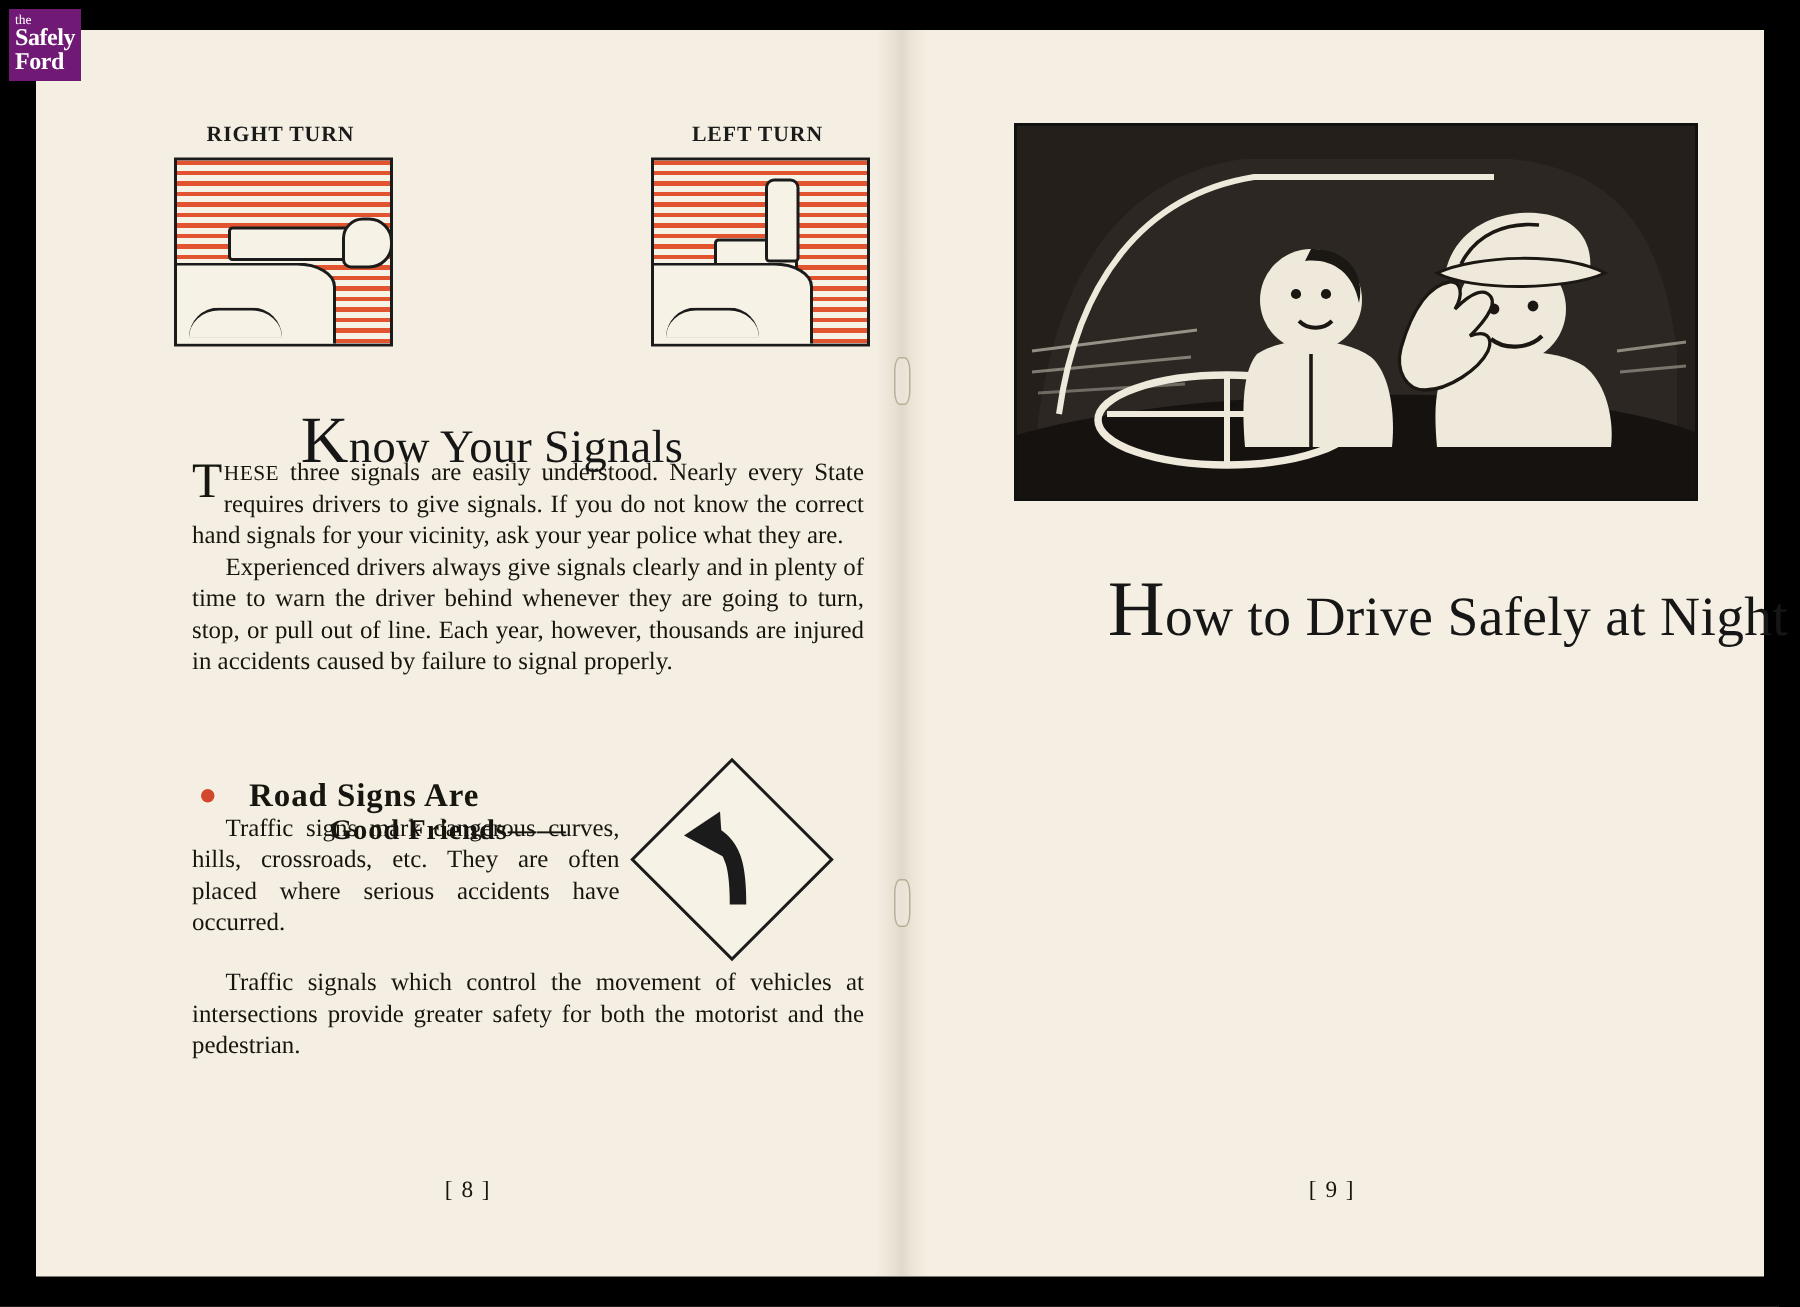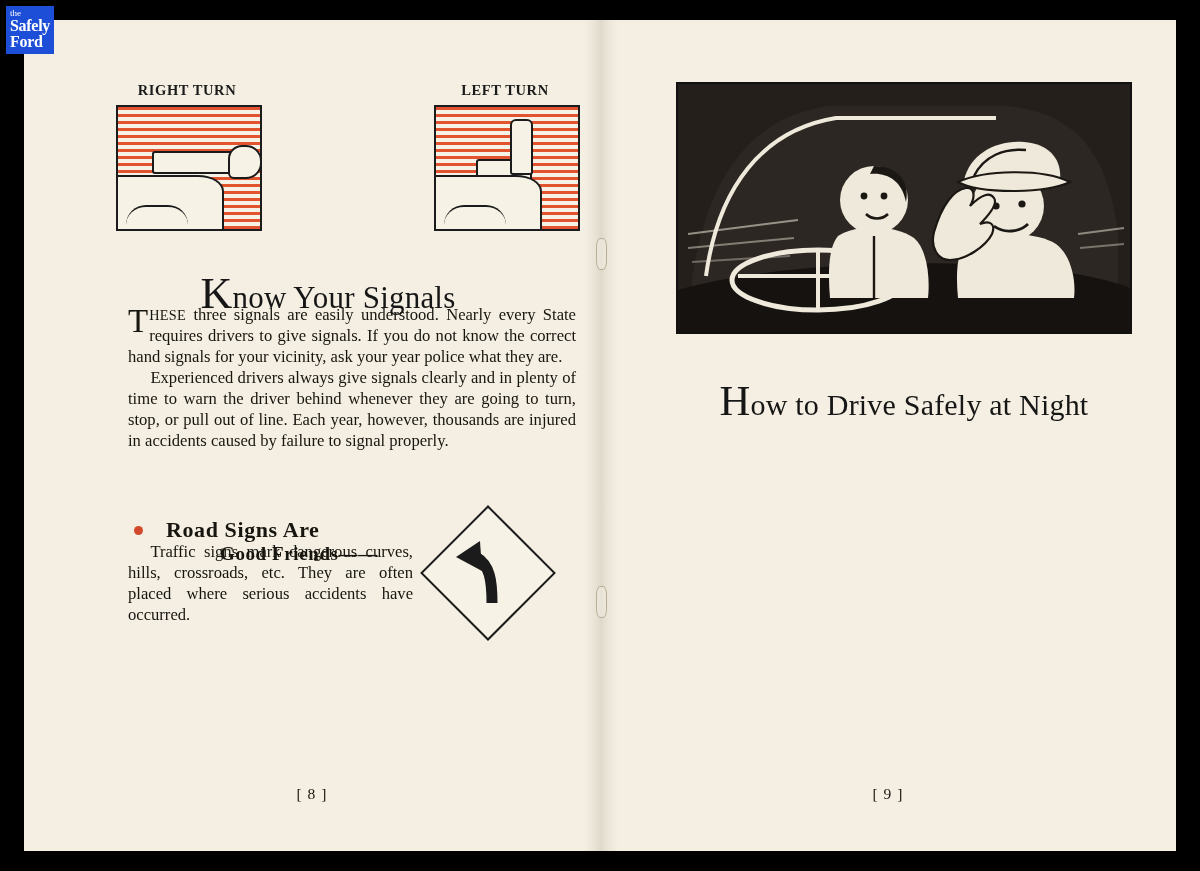--- a/index.html
+++ b/index.html
@@ -21,21 +21,21 @@
     background: #000000;
   }
 
   
   .logo {
     position: absolute;
     left: 6px;
     top: 6px;
     width: 48px;
     height: 48px;
-    background: #1d4ed8;
+    background: #701a75;
     color: #ffffff;
     font-family: "Liberation Serif", serif;
     line-height: 1.02;
     padding: 3px 4px 0 4px;
     box-sizing: border-box;
     z-index: 40;
   }
   .logo .l1 { font-size: 9px; display:block; }
   .logo .l2 { font-size: 16px; font-weight: bold; display:block; letter-spacing: -0.3px; }
   .logo .l3 { font-size: 16px; font-weight: bold; display:block; letter-spacing: -0.3px; }
@@ -214,21 +214,22 @@
     font-weight: normal;
     color: #161616;
     letter-spacing: 0.2px;
   }
   #headline-left {
     top: 232px;
     font-size: 31px;
   }
   #headline-right {
     top: 340px;
-    font-size: 30px;
+    font-size: 37px;
+    text-align: right;
   }
   .drop-sm { font-size: 1.42em; }
 
   .col {
     position: absolute;
     font-family: "Liberation Serif", serif;
     font-size: 16.6px;
     line-height: 1.265;
     color: #17150f;
     text-align: justify;
@@ -385,20 +386,21 @@
           <path d="M70 96 C70 74, 68 58, 54 50" stroke="#1b1b1b" stroke-width="11" fill="none" stroke-linecap="butt"></path>
           <path d="M58 34 L34 50 L60 64 Z" fill="#1b1b1b"></path>
         </svg>
       </div>
 
       <div class="col" id="left-col-mid">
         <p><span>Traffic  signs  mark  dangerous  curves, hills, crossroads, etc.  They  are  often  placed  where  serious  accidents have occurred.</span></p>
       </div>
 
       <div class="col" id="left-col-bot">
+        <p><span>Traffic signals which control the movement of vehicles at  intersections  provide  greater  safety  for  both  the motorist  and  the  pedestrian.</span></p>
       </div>
 
       <div class="folio">[ 8 ]</div>
     </div>
 
     <div class="page page-right">
 
       <div class="illus">
         <svg width="452" height="248" viewBox="0 0 452 248">
           <rect x="0" y="0" width="452" height="248" fill="#241f1b"></rect>

